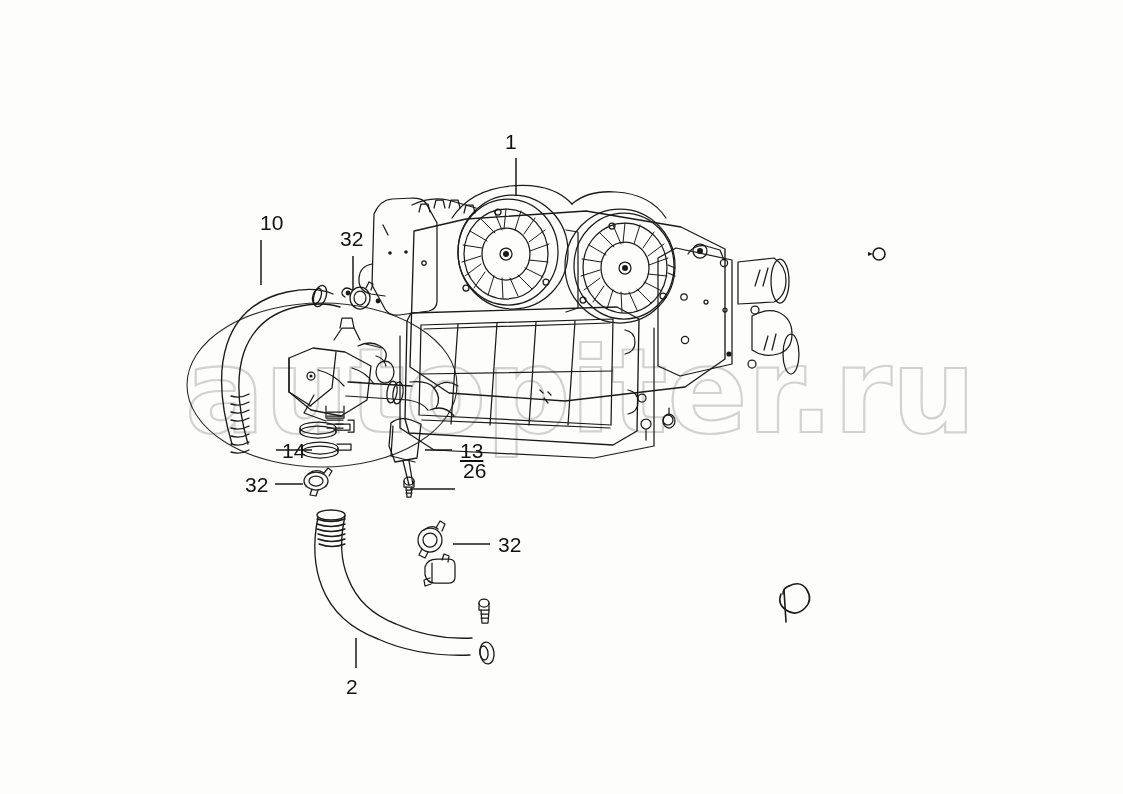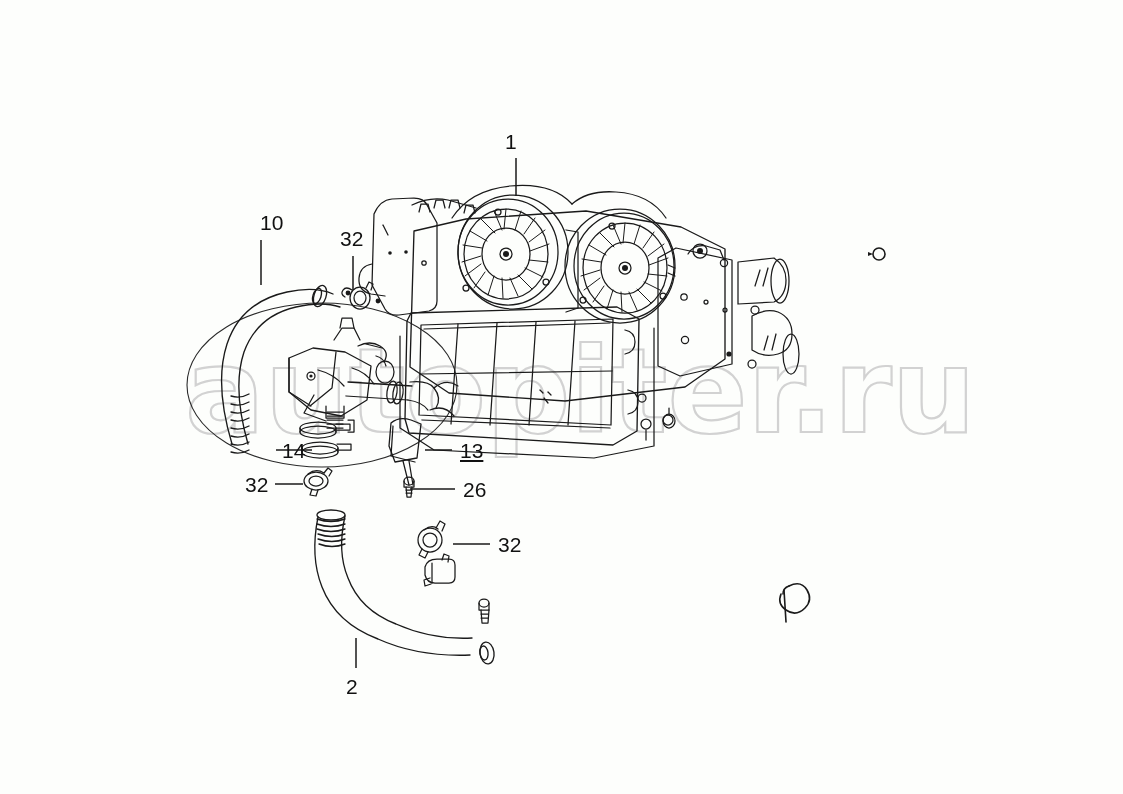--- a/index.html
+++ b/index.html
@@ -355,18 +355,18 @@
       </g>
   </svg>
 
   <div id="callout-container">
       <div class="callout" style="left: 505px; top: 131px;">1</div>
       <div class="callout" style="left: 260px; top: 212px;">10</div>
       <div class="callout" style="left: 340px; top: 228px;">32</div>
       <div class="callout" style="left: 246px; top: 440px; margin-left: 36px;">14</div>
       <div class="callout" style="left: 245px; top: 474px;">32</div>
       <div class="callout" style="left: 460px; top: 440px; text-decoration: underline;">13</div>
-      <div class="callout" style="left: 463px; top: 479px;">26</div>
+      <div class="callout" style="left: 463px; top: 460px;">26</div>
       <div class="callout" style="left: 498px; top: 534px;">32</div>
       <div class="callout" style="left: 346px; top: 676px;">2</div>
     </div>
 
 </div>
 
 </body></html>

